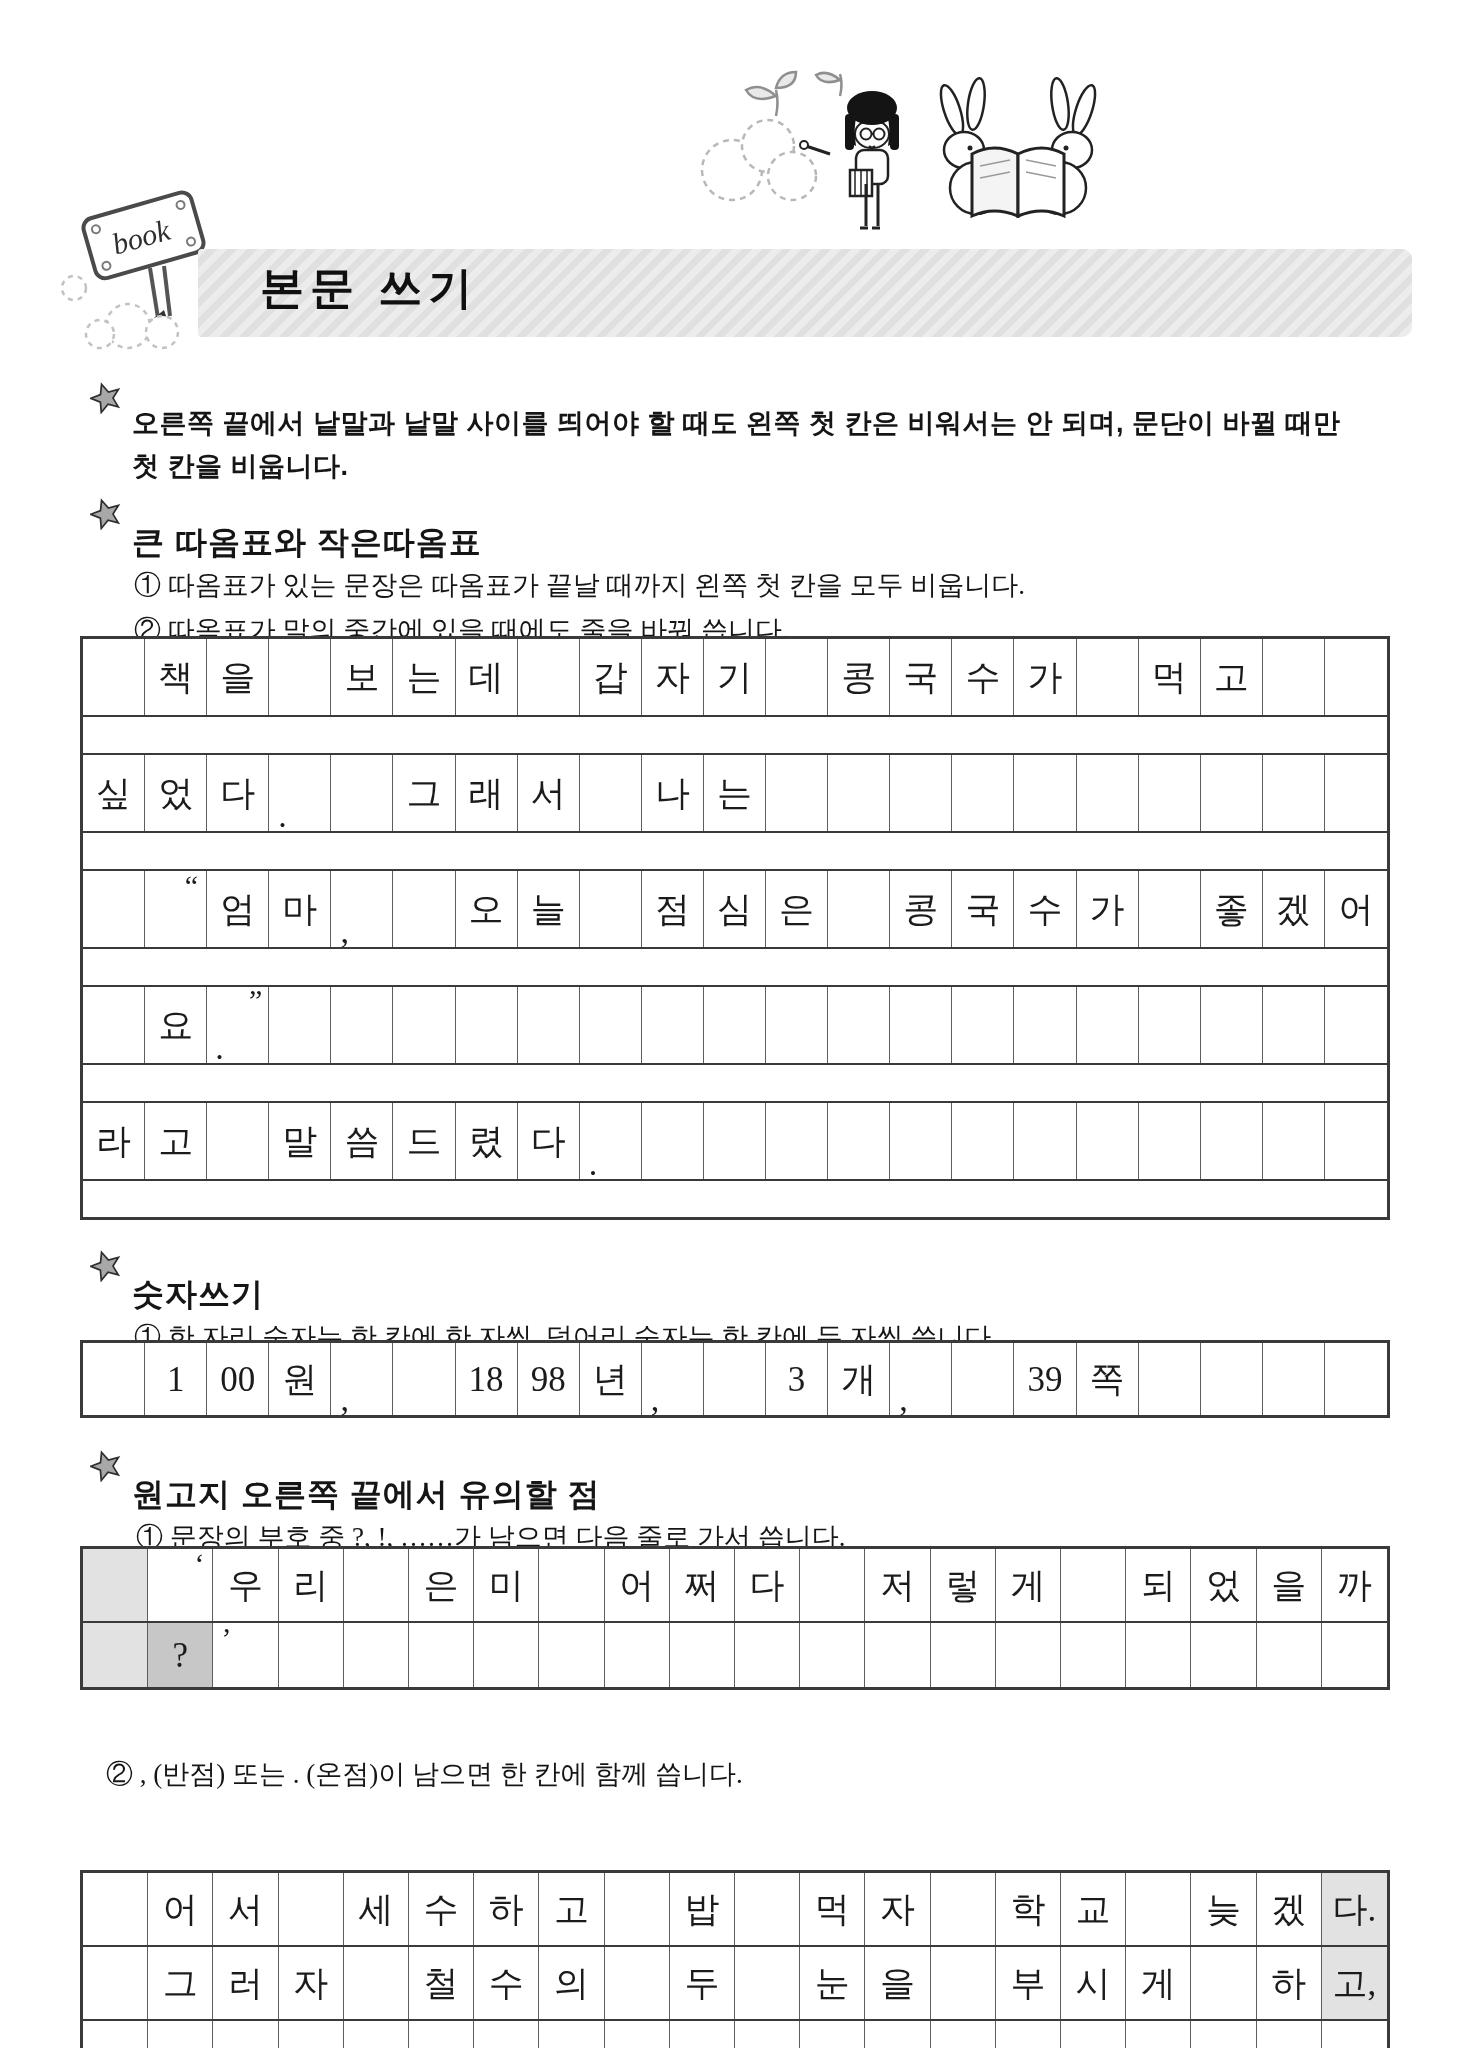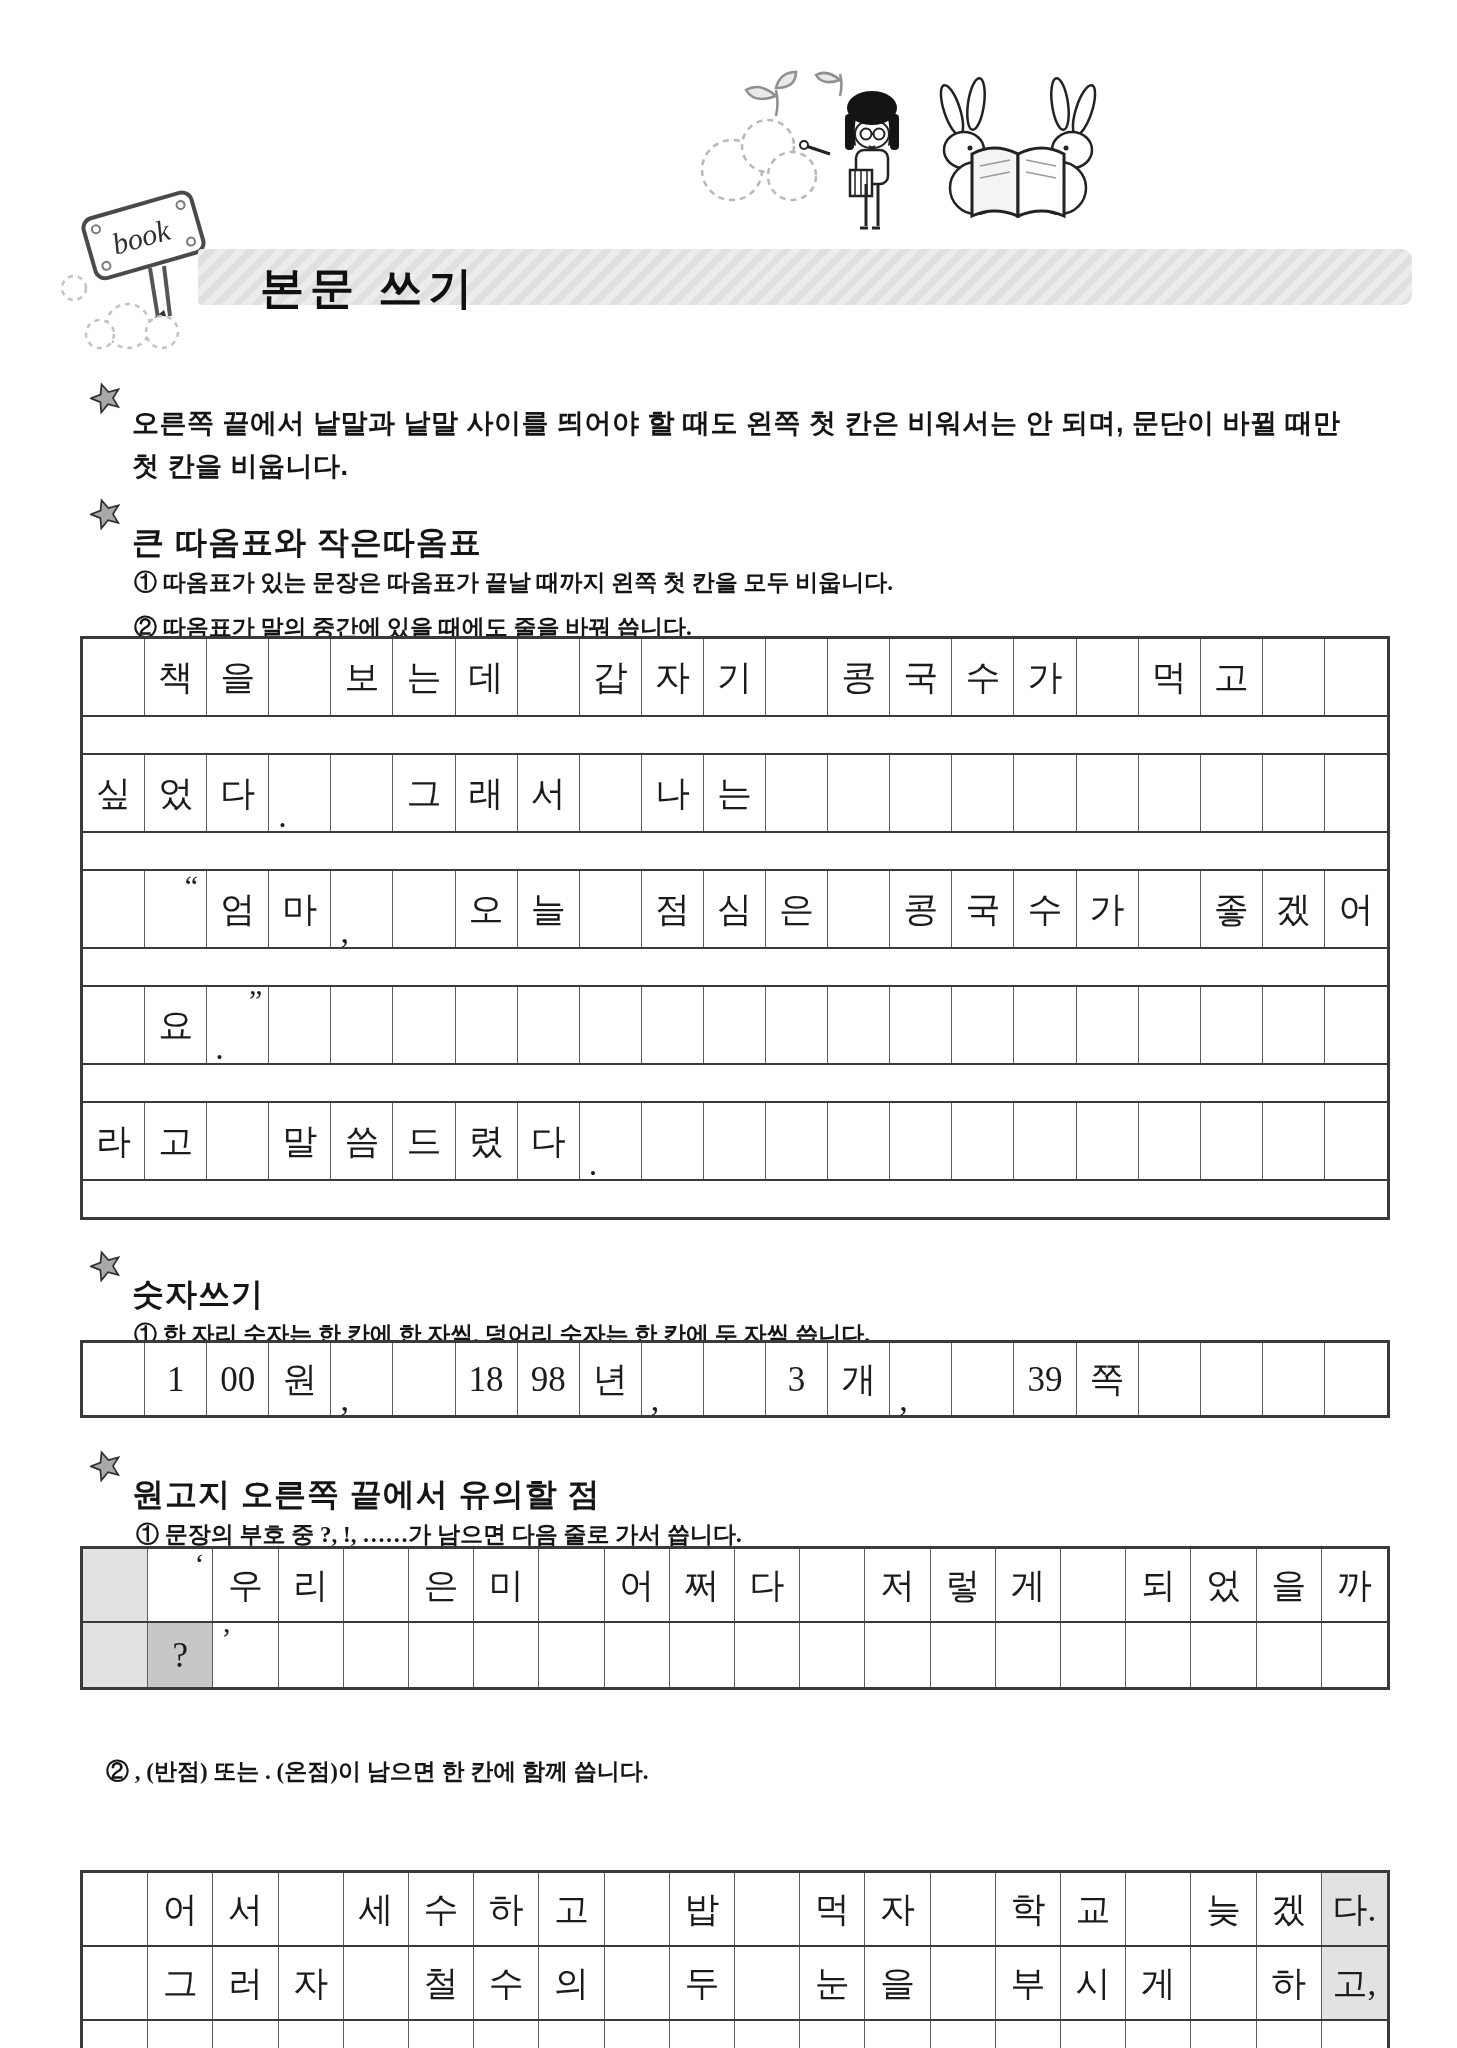--- a/index.html
+++ b/index.html
@@ -1,33 +1,33 @@
 <!DOCTYPE html>
 <html><head>
 <meta charset="utf-8">
 <style>
   html,body{margin:0;padding:0;}
   body{width:1457px;height:2048px;position:relative;overflow:hidden;background:#ffffff;
        font-family:"Liberation Sans","DejaVu Sans",sans-serif;color:#151515;}
 
   
-  .banner{position:absolute;left:198px;top:249px;width:1214px;height:56px;
+  .banner{position:absolute;left:198px;top:249px;width:1214px;height:88px;
     background:repeating-linear-gradient(135deg,#ececec 0 7px,#e0e0e0 7px 14px);
     border-radius:4px 10px 10px 4px;}
   .banner-title{position:absolute;left:62px;top:10px;font-size:44px;font-weight:900;
     letter-spacing:6px;color:#101010;font-family:"Liberation Sans",sans-serif;}
   .book-badge{position:absolute;left:58px;top:168px;width:200px;height:185px;}
   .illustration{position:absolute;left:680px;top:58px;width:430px;height:215px;}
 
   
   .star{position:absolute;width:32px;height:32px;}
   .txt{position:absolute;white-space:nowrap;margin-top:24px;}
   .intro-line{font-size:27px;font-weight:600;letter-spacing:0.5px;}
   .sec-title{font-size:32px;font-weight:800;letter-spacing:1px;}
-  .list-item{font-family:"Liberation Serif","DejaVu Serif",serif;font-size:23px;font-weight:700;}
+  .list-item{font-family:"Liberation Serif","DejaVu Serif",serif;font-size:27px;font-weight:400;}
 
   
   .grid{position:absolute;width:1310px;border:3px solid #3a3a3a;background:#fff;box-sizing:border-box;}
   .g-row{display:grid;border-bottom:2px solid #3a3a3a;}
   .g-band{border-bottom:2px solid #3a3a3a;background:#fff;}
   .grid > :last-child{border-bottom:none;}
   .g-cell{position:relative;display:flex;align-items:center;justify-content:center;
     border-right:1px solid #5d5d5d;
     font-family:"Liberation Serif","DejaVu Serif",serif;font-size:35px;color:#1b1b1b;
     overflow:visible;line-height:1;}

